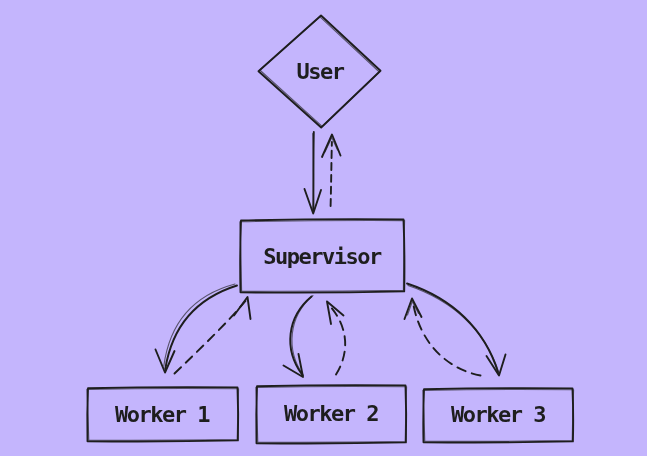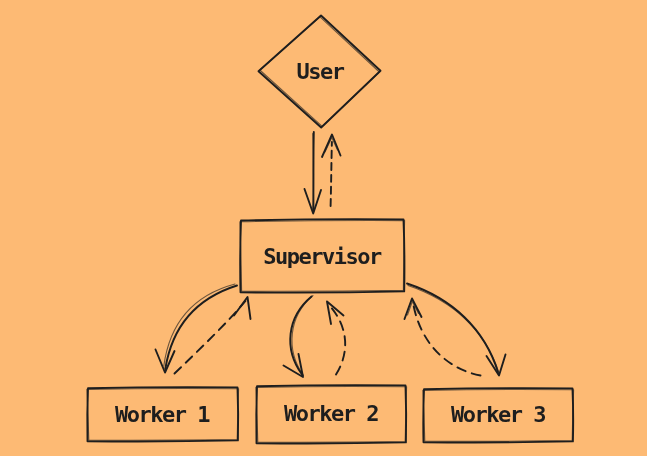--- a/index.html
+++ b/index.html
@@ -4,21 +4,21 @@
 <style>
   html, body {
     margin: 0;
     padding: 0;
     background: #ffffff;
   }
   #stage {
     position: relative;
     width: 647px;
     height: 456px;
-    background: #fdba74;
+    background: #c4b5fd;
     overflow: hidden;
     font-family: "DejaVu Sans Mono", monospace;
   }
   svg { display: block; }
   .stroke {
     fill: none;
     stroke: #1e1e1e;
     stroke-width: 1.9;
     stroke-linecap: round;
     stroke-linejoin: round;

